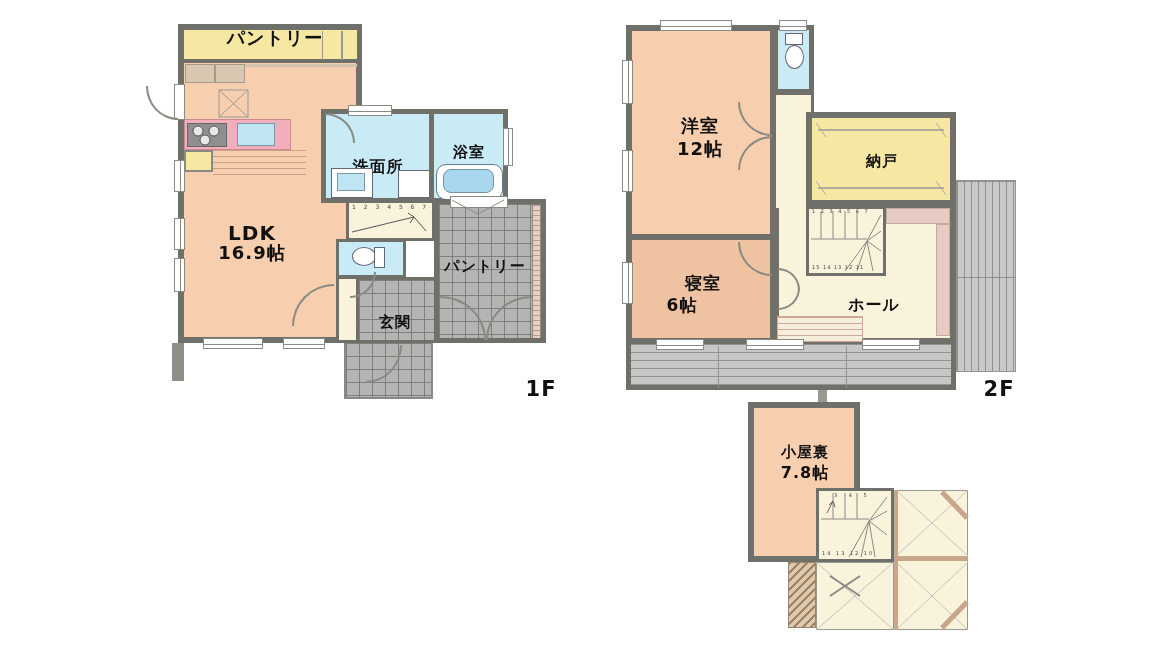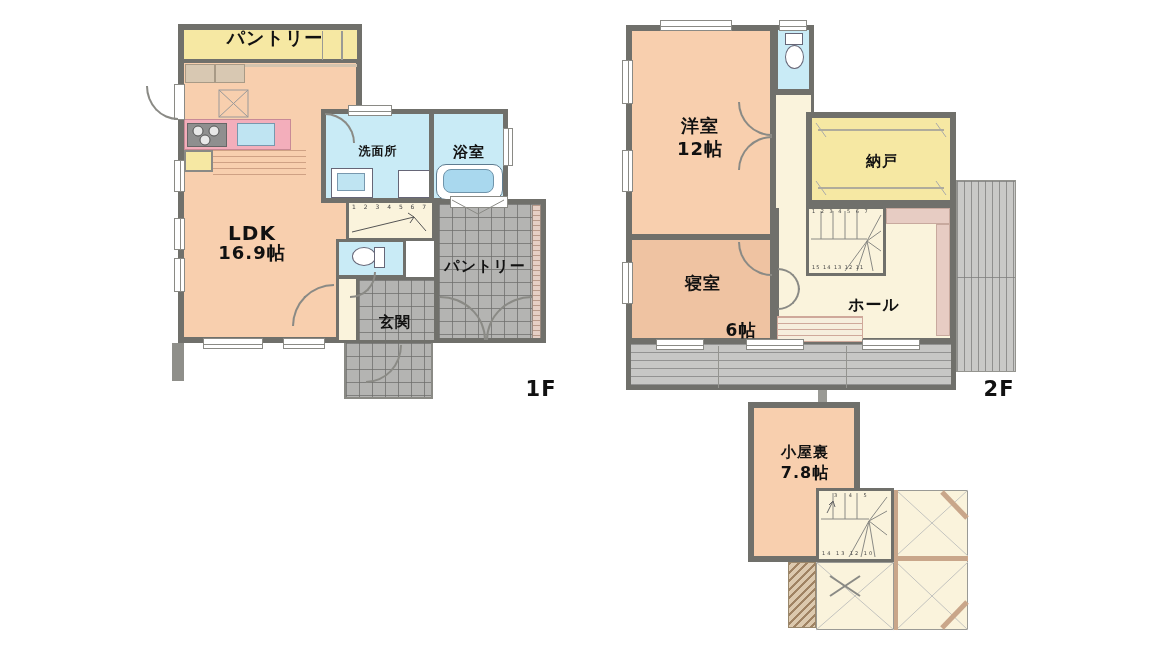--- a/index.html
+++ b/index.html
@@ -68,21 +68,21 @@
       <circle cx="18" cy="17" r="5" fill="#e8e8e8" stroke="#555"></circle>
   </svg>
   <div class="a" style="left:237px;top:123px;width:38px;height:23px;background:#BFE4F2;border:1px solid #7898ae;"></div>
   <div class="a counterlines" style="left:213px;top:150px;width:93px;height:25px;"></div>
   <div class="a" style="left:184px;top:150px;width:29px;height:22px;background:#F6E8A3;border:2px solid #8a8a85;"></div>
 
   <div class="lbl" style="left:192px;top:222px;width:120px;font-size:20px;">LDK</div>
   <div class="lbl" style="left:192px;top:243px;width:120px;font-size:18px;">16.9帖</div>
 
   <div class="room rm5" style="left:321px;top:109px;width:113px;height:94px;background:#C9EBF6;"></div>
-  <div class="lbl" style="left:338px;top:145px;width:80px;font-size:12px;">洗面所</div>
+  <div class="lbl" style="left:338px;top:158px;width:80px;font-size:16px;">洗面所</div>
   <div class="fix" style="left:331px;top:168px;width:40px;height:28px;"></div>
   <div class="a" style="left:337px;top:173px;width:28px;height:18px;background:#BFE4F2;border:1px solid #7898ae;"></div>
   <div class="fix" style="left:398px;top:170px;width:30px;height:26px;"></div>
 
   <div class="room rm5" style="left:429px;top:109px;width:79px;height:94px;background:#C9EBF6;"></div>
   <div class="lbl" style="left:429px;top:144px;width:80px;font-size:15px;">浴室</div>
   <div class="fix" style="left:436px;top:164px;width:65px;height:34px;border-radius:10px;border-color:#5f7c90;"></div>
   <div class="a" style="left:443px;top:169px;width:51px;height:24px;background:#A9D8EE;border:1px solid #6f94aa;border-radius:8px;"></div>
   <div class="win winv" style="left:503px;top:128px;width:8px;height:36px;"></div>
 
@@ -133,21 +133,21 @@
   <div class="lbl" style="left:518px;top:377px;width:46px;font-size:21px;">1F</div>
 
   <div class="a vstripe" style="left:956px;top:180px;width:60px;height:192px;"></div>
 
   <div class="room" style="left:626px;top:25px;width:150px;height:215px;background:#F8CFAE;"></div>
   <div class="lbl" style="left:640px;top:116px;width:120px;font-size:18px;">洋室</div>
   <div class="lbl" style="left:640px;top:139px;width:120px;font-size:18px;">12帖</div>
 
   <div class="room" style="left:626px;top:234px;width:150px;height:110px;background:#EFC3A2;"></div>
   <div class="lbl" style="left:643px;top:274px;width:120px;font-size:17px;">寝室</div>
-  <div class="lbl" style="left:681px;top:296px;width:120px;font-size:17px;margin-top:25px;">6帖</div>
+  <div class="lbl" style="left:622px;top:296px;width:120px;font-size:17px;">6帖</div>
 
   <div class="room" style="left:773px;top:202px;width:183px;height:142px;background:#FAF3DC;"></div>
   <div class="lbl" style="left:834px;top:296px;width:80px;font-size:16px;">ホール</div>
 
   <div class="room rm5" style="left:773px;top:25px;width:41px;height:69px;background:#C9EBF6;"></div>
   <div class="fix" style="left:785px;top:33px;width:16px;height:10px;"></div>
   <div class="fix" style="left:785px;top:45px;width:17px;height:22px;border-radius:50%;"></div>
 
   <div class="room rm3" style="left:773px;top:92px;width:41px;height:116px;background:#FAF3DC;border-bottom:0;"></div>
 

